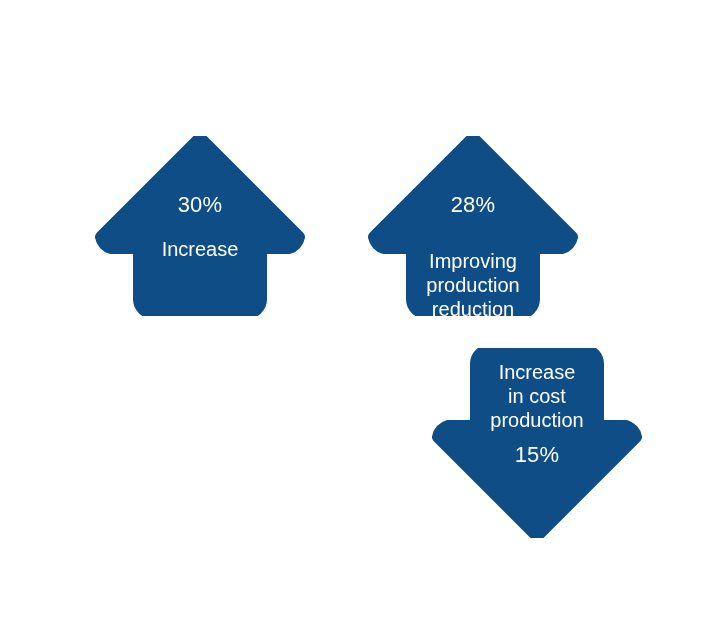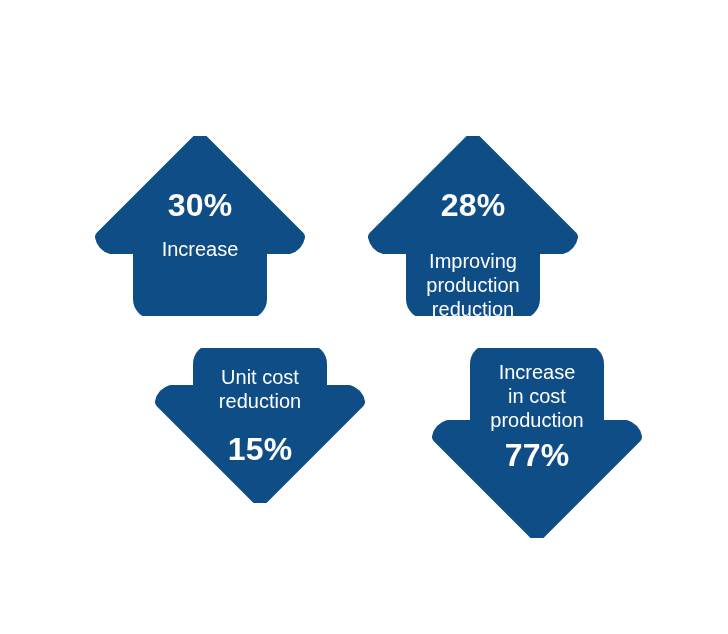--- a/index.html
+++ b/index.html
@@ -31,22 +31,22 @@
   .arrow-text {
     position: absolute;
     left: 0;
     width: 100%;
     text-align: center;
     color: #ffffff;
     box-sizing: border-box;
     pointer-events: none;
   }
   .stat-value {
-    font-size: 32px;
-    font-weight: bold;
+    font-size: 22px;
+    font-weight: normal;
     line-height: 34px;
     letter-spacing: 0.2px;
   }
   .stat-label {
     font-size: 20px;
     font-weight: normal;
     line-height: 24px;
   }
   
   #arrow-up-1 { left: 93px;  top: 136px; width: 214px; height: 180px; }
@@ -107,41 +107,20 @@
                Z" fill="#0e4d85" stroke="#0e4d85" stroke-width="12" stroke-linejoin="round"></path>
     </svg>
     <div class="arrow-text stat-value value-text">28%</div>
     <div class="arrow-text stat-label label-text">
       <div>Improving</div>
       <div>production</div>
       <div>reduction</div>
     </div>
   </div>
 
-  <div class="arrow-item" id="arrow-down-1">
-    <svg class="arrow-svg" width="214" height="155" viewBox="0 0 214 155">
-      <path d="M 107 153
-               L 206 54
-               A 14 14 0 0 0 196 43
-               L 168 43
-               L 168 16
-               A 14 14 0 0 0 154 2
-               L 60 2
-               A 14 14 0 0 0 46 16
-               L 46 43
-               L 18 43
-               A 14 14 0 0 0 8 54
-               Z" fill="#0e4d85" stroke="#0e4d85" stroke-width="12" stroke-linejoin="round"></path>
-    </svg>
-    <div class="arrow-text stat-label label-text">
-      <div>Unit cost</div>
-      <div>reduction</div>
-    </div>
-    <div class="arrow-text stat-value value-text">15%</div>
-  </div>
 
   <div class="arrow-item" id="arrow-down-2">
     <svg class="arrow-svg" width="214" height="190" viewBox="0 0 214 190">
       <path d="M 107 188
                L 206 89
                A 14 14 0 0 0 196 78
                L 168 78
                L 168 16
                A 14 14 0 0 0 154 2
                L 60 2
@@ -149,16 +128,16 @@
                L 46 78
                L 18 78
                A 14 14 0 0 0 8 89
                Z" fill="#0e4d85" stroke="#0e4d85" stroke-width="12" stroke-linejoin="round"></path>
     </svg>
     <div class="arrow-text stat-label label-text">
       <div>Increase</div>
       <div>in cost</div>
       <div>production</div>
     </div>
-    <div class="arrow-text stat-value value-text">77%</div>
+    <div class="arrow-text stat-value value-text">15%</div>
   </div>
 
 </div>
 
 </body></html>

